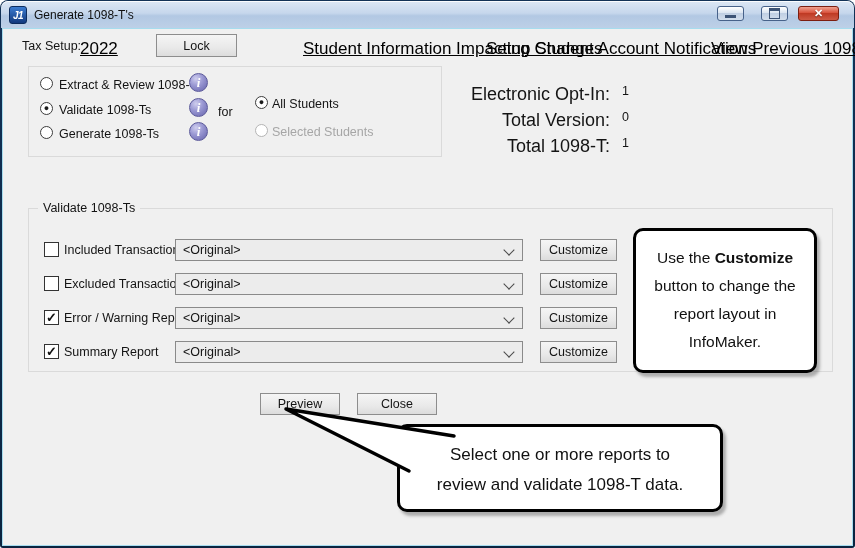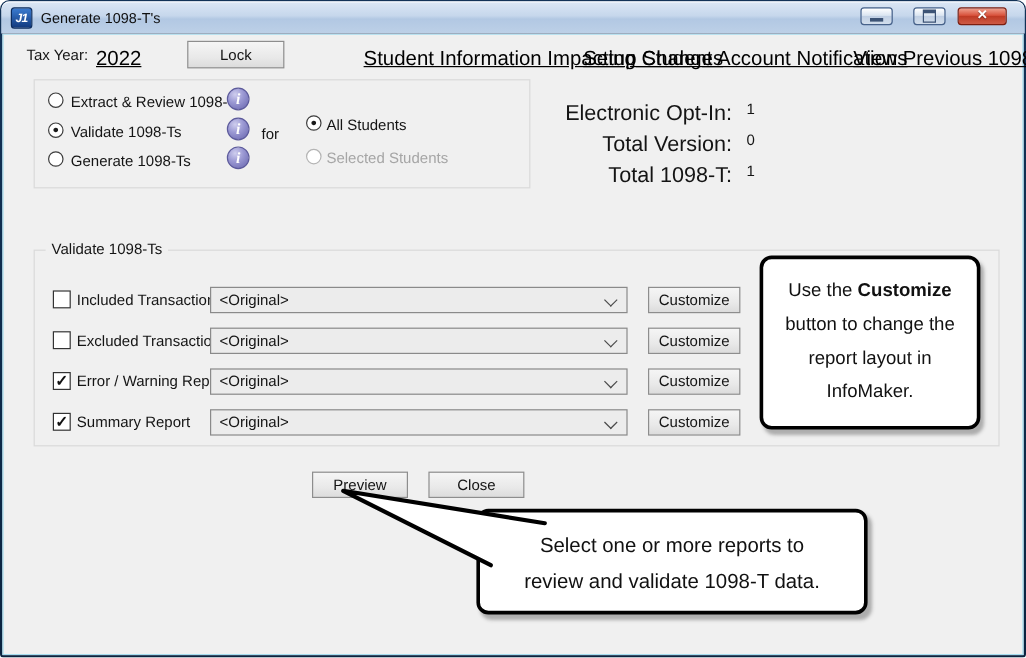--- a/index.html
+++ b/index.html
@@ -87,21 +87,21 @@
     <div class="winbtn max">
       <div class="glyph-max"></div>
     </div>
     <div class="winbtn close">
       <div class="glyph-close">✕</div>
     </div>
   </div>
 
   <div class="client">
 
-    <span class="lbl" style="left:20px;top:11px;">Tax Year:</span>
+    <span class="lbl" style="left:20px;top:11px;">Tax Setup:</span>
     <span class="link" style="left:78px;top:11px;">2022</span>
     <div class="btn" style="left:142px;top:6px;width:81px;height:23px;margin-left:12px;">Lock</div>
 
     <span class="link" style="left:301px;top:11px;">Student Information Impacting Changes</span>
     <span class="link" style="left:484px;top:11px;">Setup Student Account Notifications</span>
     <span class="link" style="left:709px;top:11px;">View Previous 1098-Ts</span>
 
     <div class="groupbox" style="left:26px;top:38px;width:414px;height:91px;"></div>
 
     <div class="radio" style="left:38px;top:49px;">
@@ -169,21 +169,21 @@
     <div class="btn" style="left:538px;top:279px;width:77px;height:22px;">Customize</div>
 
     <div class="checkbox" style="left:42px;top:316px;">✓</div>
     <span class="lbl" style="left:62px;top:317px;">Summary Report</span>
     <div class="dropdown" style="left:173px;top:313px;width:348px;">
       <span class="dd-text">&lt;Original&gt;</span>
       <span class="chev"></span>
     </div>
     <div class="btn" style="left:538px;top:313px;width:77px;height:22px;">Customize</div>
 
-    <div class="callout" style="left:631px;top:185px;width:184px;height:145px;">
+    <div class="callout" style="left:631px;top:200px;width:184px;height:145px;">
       <div class="callout1-text"><span>Use the </span><b>Customize</b><span> button to change the report layout in InfoMaker.</span></div>
     </div>
 
     <div class="btn" style="left:258px;top:365px;width:80px;height:22px;">Preview</div>
     <div class="btn" style="left:355px;top:365px;width:80px;height:22px;">Close</div>
 
     <div class="callout" style="left:395px;top:396px;width:326px;height:88px;">
       <div class="callout2-text">
         <div>Select one or more reports to</div>
         <div>review and validate 1098-T data.</div>

